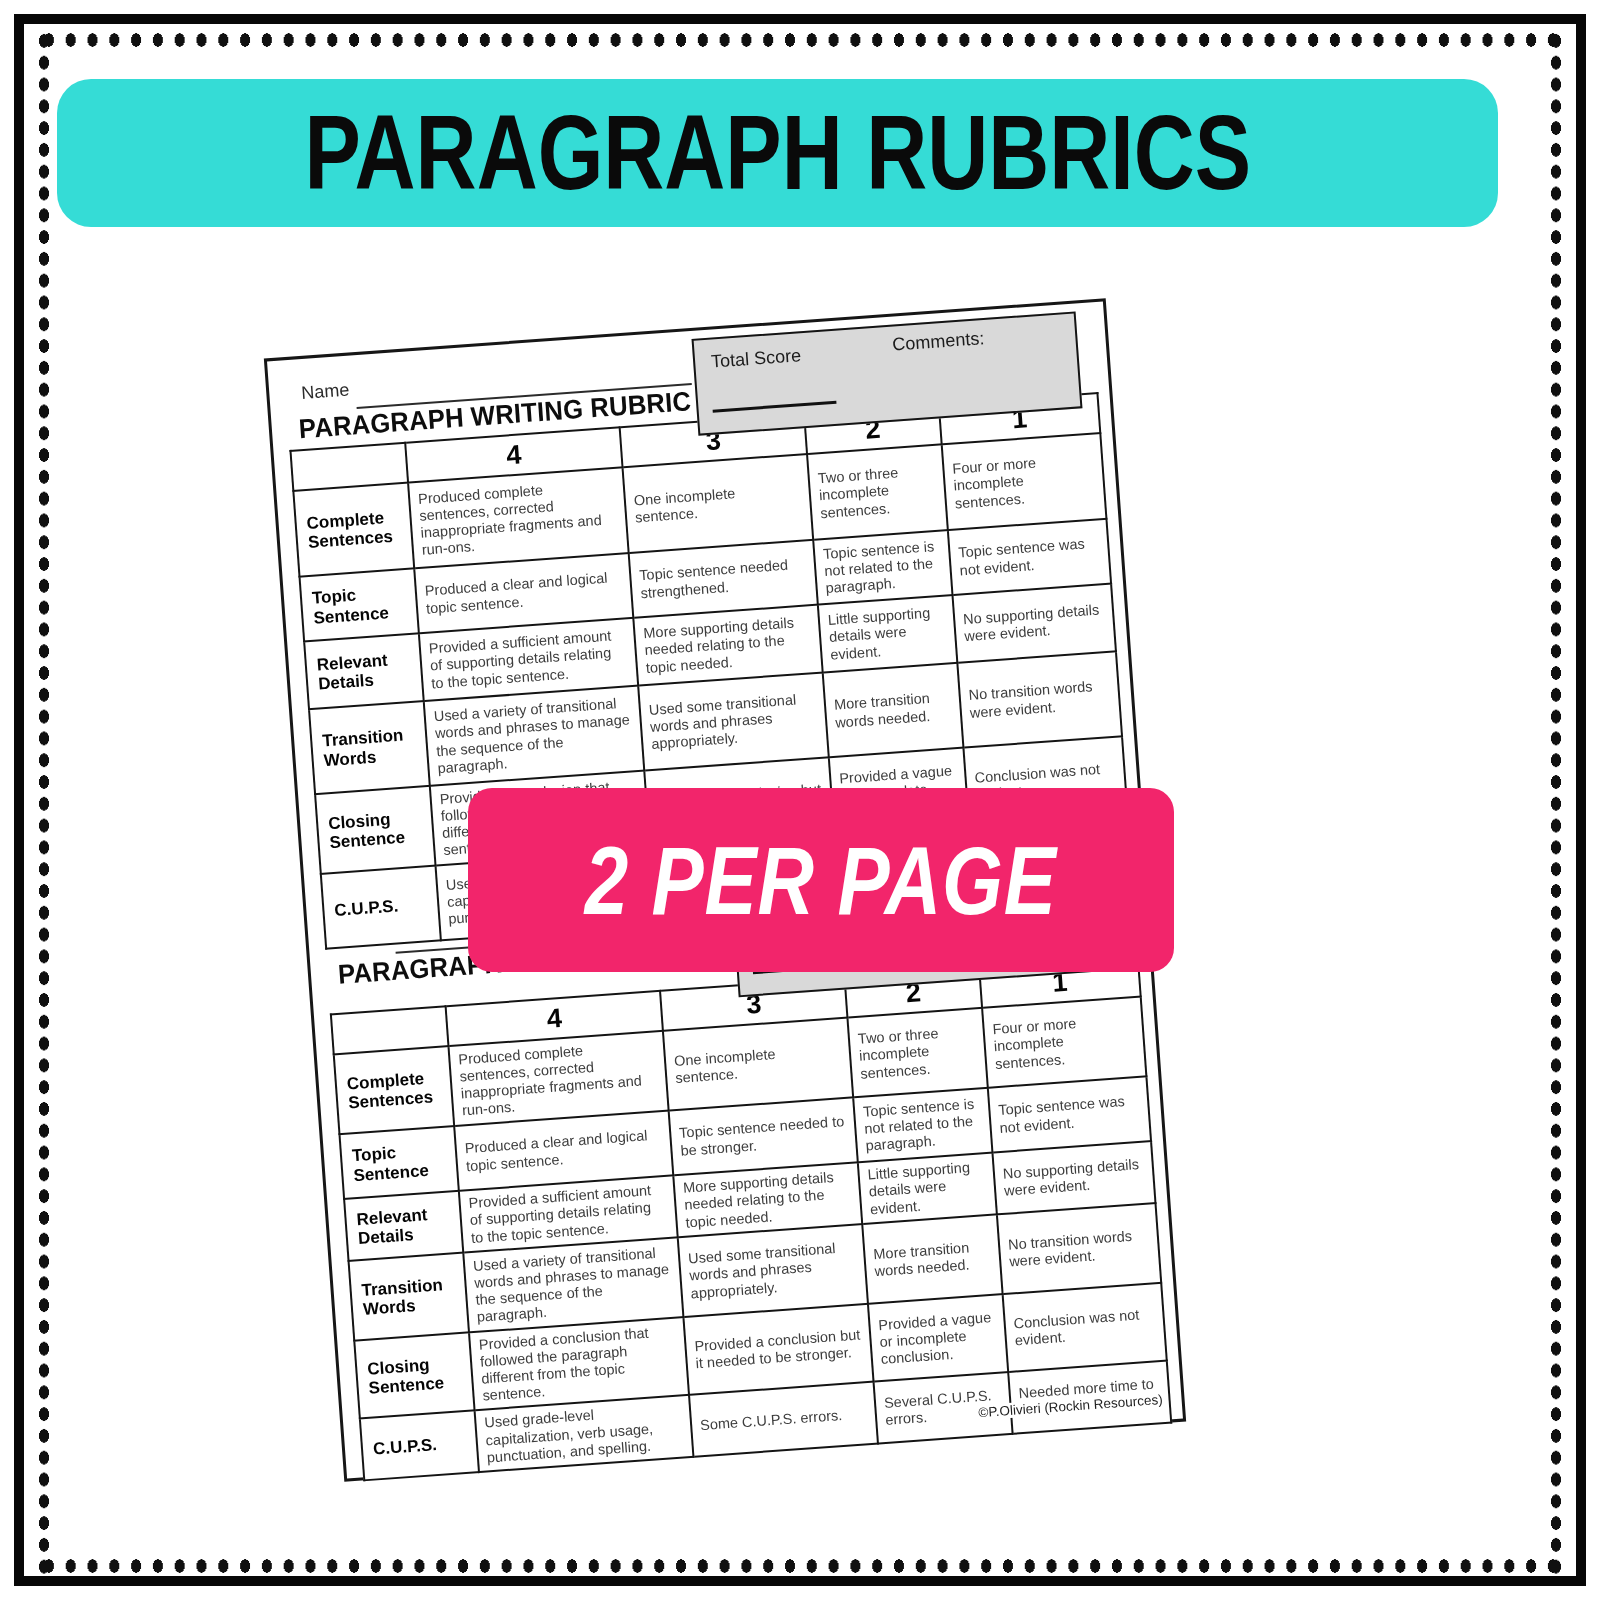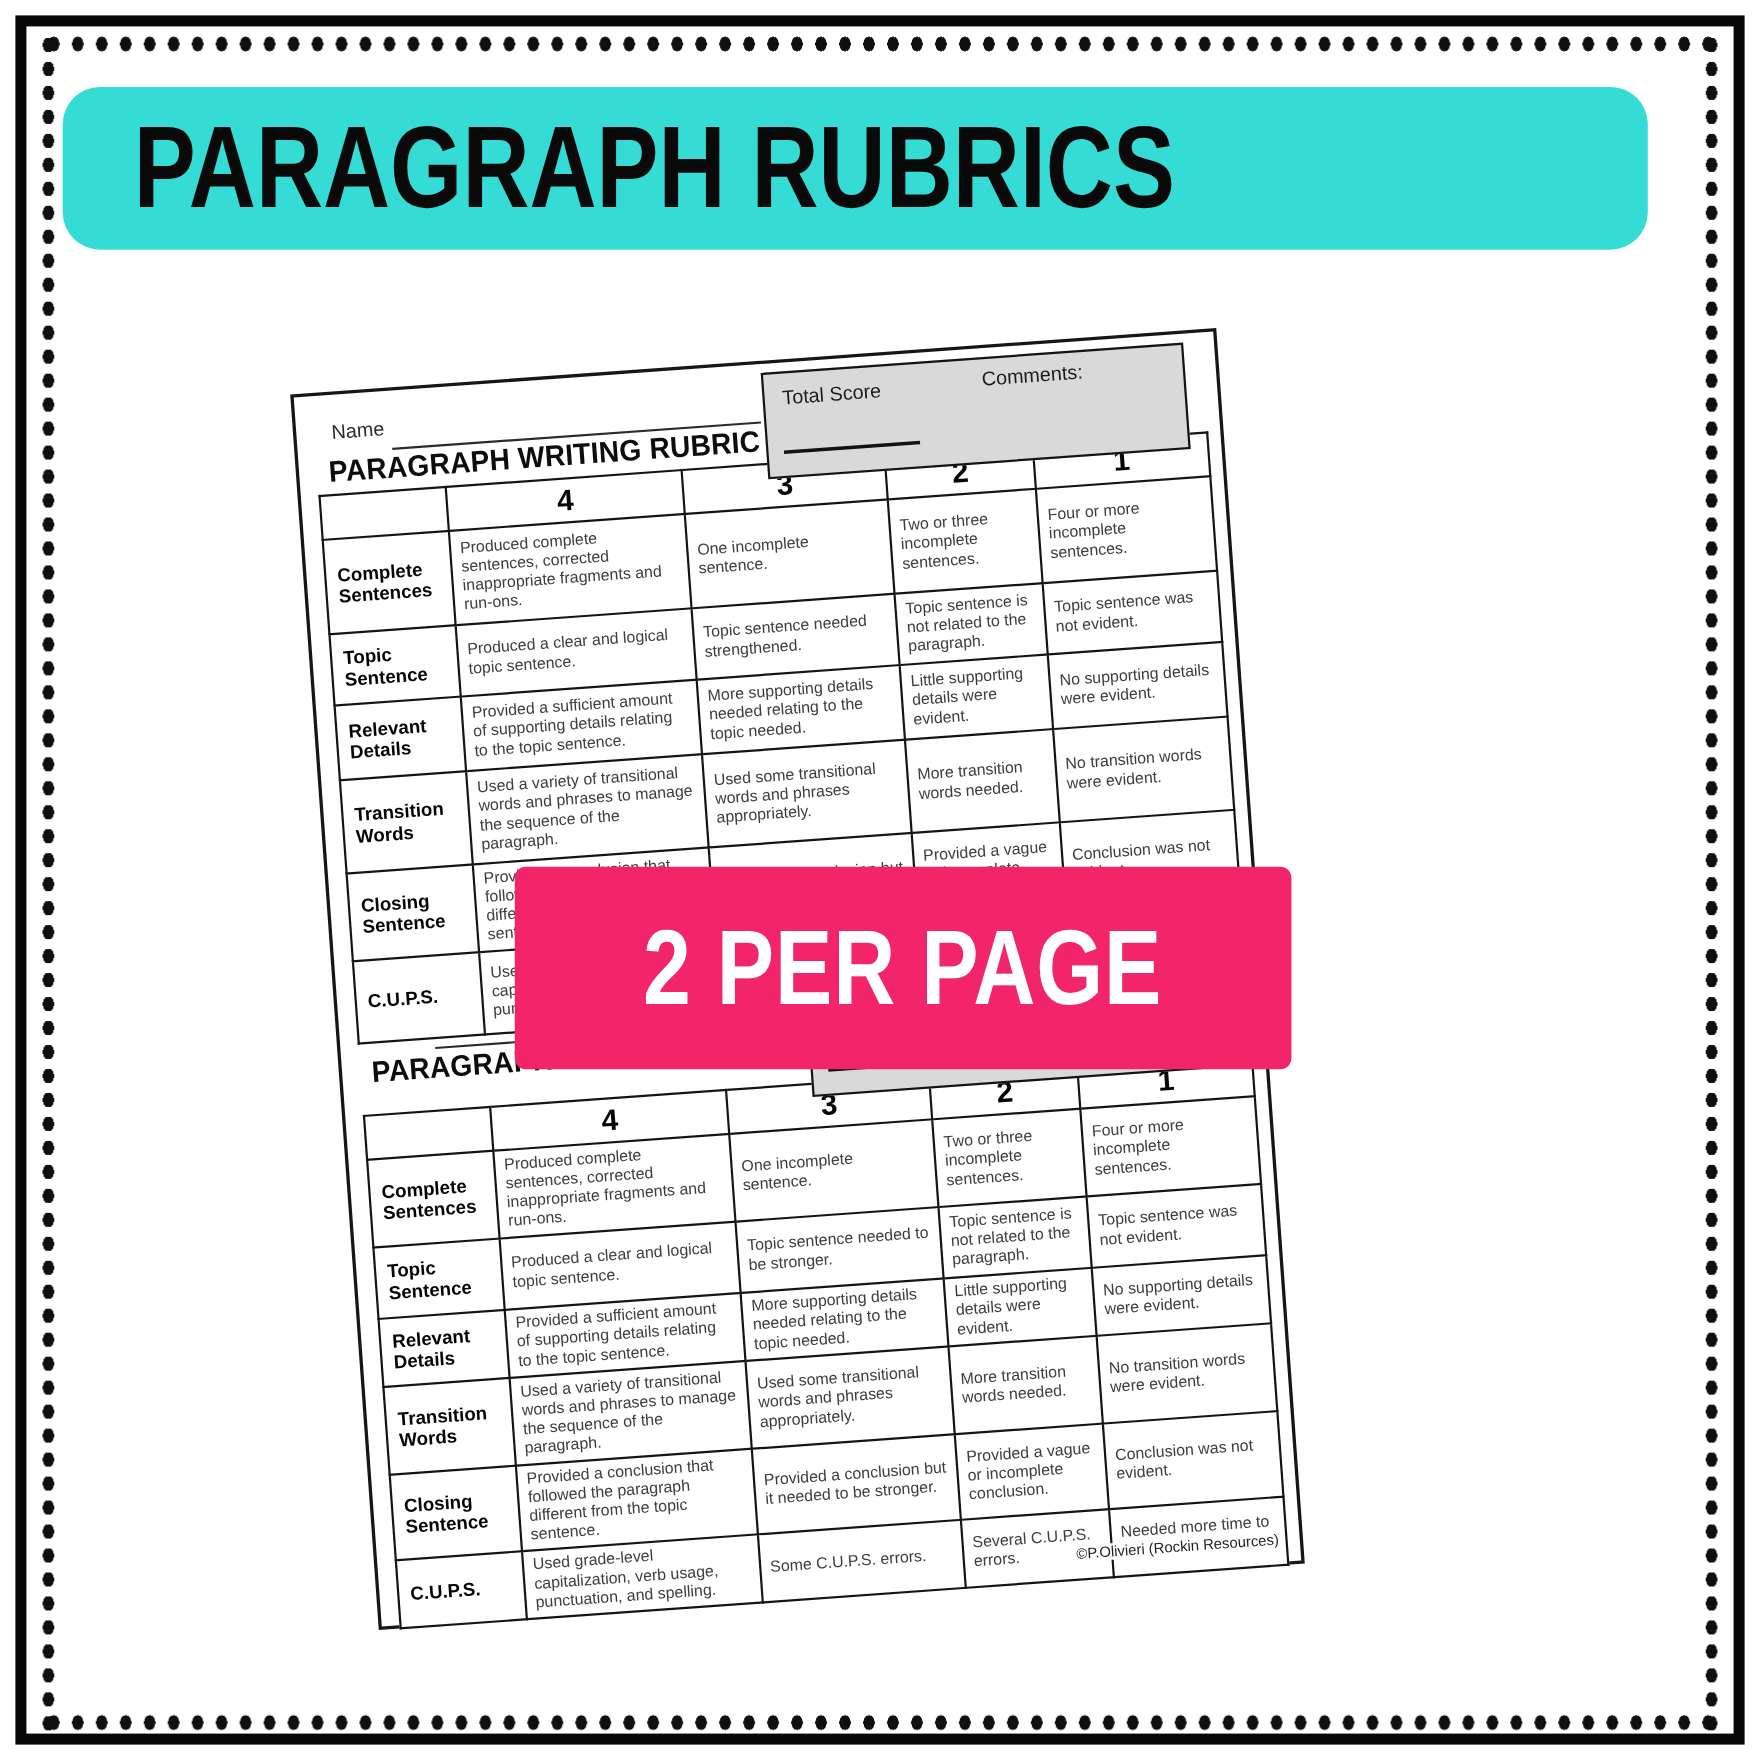--- a/index.html
+++ b/index.html
@@ -15,21 +15,21 @@
   .dots-top{top:32px;}
   .dots-bottom{top:1558px;}
   .dots-v{top:30px;width:16px;height:1544px;
     background-image:radial-gradient(ellipse 5.2px 6.8px at 50% 50%, #101010 97%, transparent 100%);
     background-size:16px 21.8px;background-repeat:repeat-y;}
   .dots-left{left:36px;}
   .dots-right{left:1548px;}
 
   
   .banner{position:absolute;left:57px;top:79px;width:1441px;height:148px;border-radius:34px;
-    display:flex;align-items:center;justify-content:flex-start;}
+    display:flex;align-items:center;justify-content:center;}
   .banner-title{font-weight:bold;font-size:96px;color:#0a0a0a;white-space:nowrap;
     transform:scale(0.88,1.1);letter-spacing:0px;}
 
   
   .page{position:absolute;left:303px;top:327px;width:844px;height:1126px;background:#fff;
     border:3px solid #161616;box-sizing:border-box;transform:rotate(-4.1deg);}
 
   .name-label{position:absolute;font-size:18px;color:#2b2b2b;}
   .name-line{position:absolute;width:336px;border-bottom:2.5px solid #2b2b2b;height:0;}
   .score-box{position:absolute;left:425px;width:385px;height:97px;background:#d9d9d9;
@@ -45,22 +45,22 @@
   .rubric-table th,.rubric-table td{border:2.5px solid #141414;overflow:hidden;}
   .rubric-table thead th{font-size:27px;font-weight:bold;color:#050505;text-align:center;padding:0;}
   .rubric-table th.row-label{font-size:17px;font-weight:bold;color:#050505;text-align:left;
     padding:4px 6px 4px 10px;line-height:1.12;vertical-align:middle;}
   .rubric-table td{font-size:14.5px;color:#3d3d3d;padding:4px 8px;line-height:1.18;vertical-align:middle;}
 
   .copyright{position:absolute;right:16px;top:1092px;font-size:13.5px;color:#1f1f1f;
     background:#fff;padding:0 3px;z-index:4;white-space:nowrap;}
 
   
-  .badge{position:absolute;left:468px;top:788px;width:706px;height:184px;border-radius:10px;
-    display:flex;align-items:center;justify-content:center;z-index:10;}
+  .badge{position:absolute;left:468px;top:788px;width:706px;height:184px;border-radius:24px;
+    display:flex;align-items:center;justify-content:center;z-index:10;font-style:italic;}
   .badge-label{color:#ffffff;font-weight:bold;font-size:92px;white-space:nowrap;
     transform:scale(0.85,1.05);letter-spacing:1px;}
 </style>
 </head>
 <body>
 
 <div class="canvas">
   <div class="frame"></div>
   <div class="dots dots-h dots-top"></div>
   <div class="dots dots-h dots-bottom"></div>

